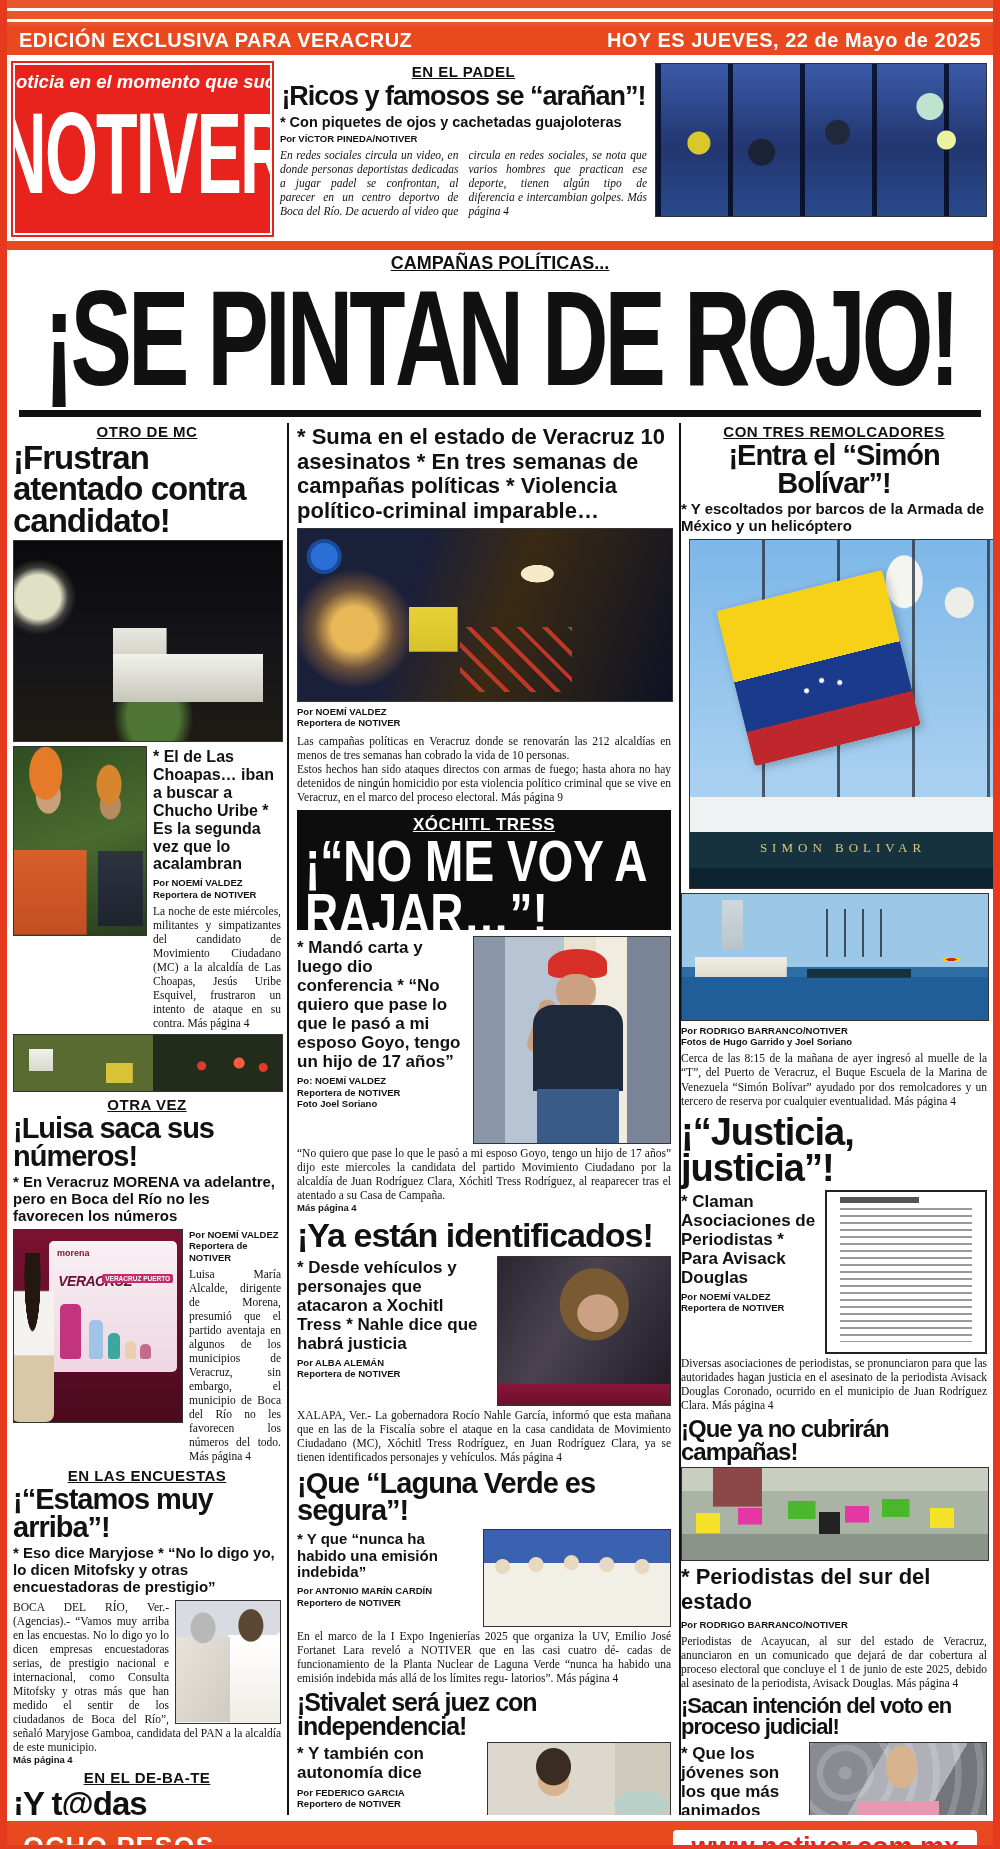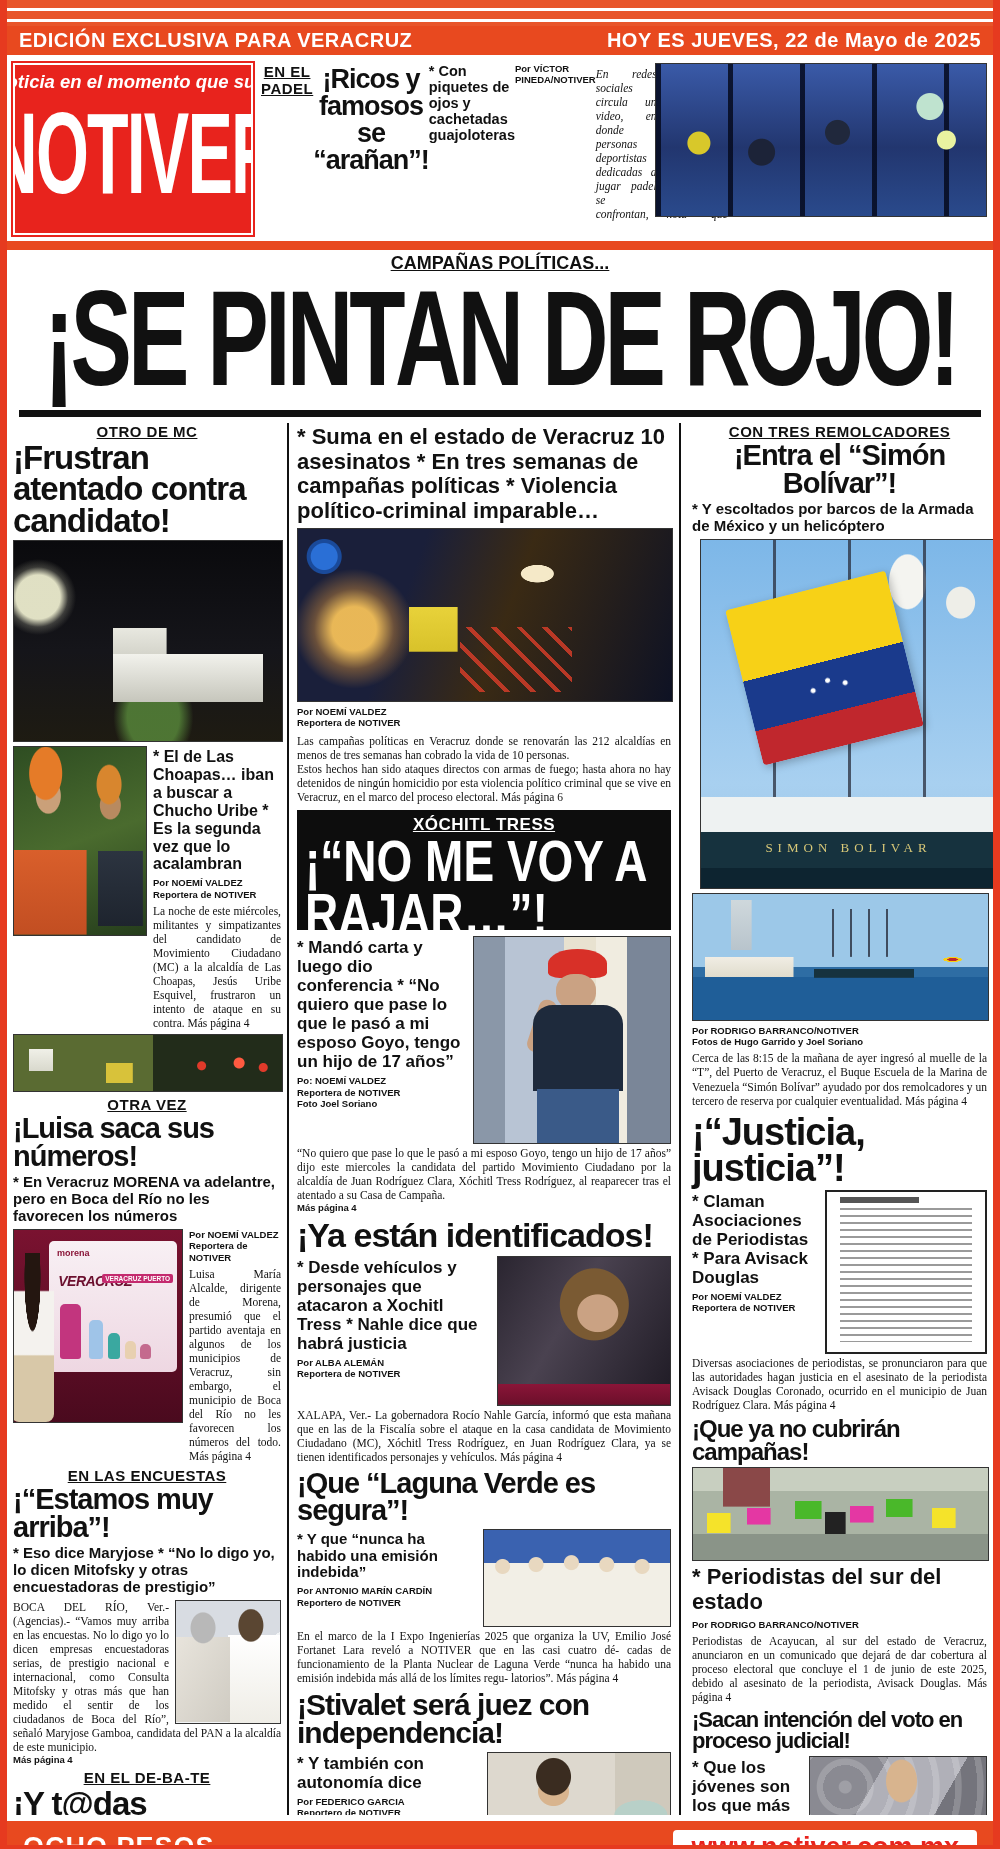--- a/index.html
+++ b/index.html
@@ -9,21 +9,21 @@
   
   .stripes{height:26px;background:linear-gradient(180deg,#e8552a 0 8px,#fff 8px 11px,#e8552a 11px 19px,#fff 19px 22px,#e8552a 22px 26px);}
   .topbar{background:#e8491f;color:#fff;display:flex;justify-content:space-between;align-items:center;
           padding:3px 12px;font-weight:bold;font-size:20px;letter-spacing:.5px;}
   .mastrow{display:flex;gap:8px;padding:8px 6px 0 6px;height:172px;}
   .mastbox{width:268px;background:#e8231d;border:2px solid #fff;box-shadow:0 0 0 2px #e8231d;
            display:flex;flex-direction:column;align-items:center;overflow:hidden;}
   .tagline{color:#fff;font-weight:bold;font-style:italic;font-size:18.5px;padding:6px 2px 2px;white-space:nowrap;}
   .logoname{color:#fff;font-weight:bold;font-size:74px;letter-spacing:-2px;line-height:1;
             transform:scale(.92,1.55);transform-origin:center 30%;margin-top:14px;}
-  .padelcol{width:386px;display:flex;flex-direction:row;}
+  .padelcol{width:386px;display:flex;flex-direction:column;}
   .kick{text-align:center;font-weight:bold;font-size:15px;text-decoration:underline;letter-spacing:.5px;}
   .padel-h{font-weight:bold;font-size:27px;letter-spacing:-1px;text-align:center;line-height:1;margin:3px 0 4px;}
   .padel-sub{font-weight:bold;font-size:14.5px;margin:0 0 3px;}
   .by{font-size:9.5px;font-weight:bold;line-height:1.2;}
   .body{font-family:"Liberation Serif",serif;font-size:11.5px;line-height:1.22;text-align:justify;}
   .padel-body{columns:2;column-gap:10px;margin-top:4px;font-style:italic;}
   .ph{position:relative;overflow:hidden;border:1px solid #333;background:#888;}
   .ph-padel{width:330px;height:152px;flex:none;
     background:
       radial-gradient(circle at 83% 28%,#bfe3cf 0 13px,transparent 14px),
@@ -35,21 +35,21 @@
       linear-gradient(180deg,#3a5aa8 0%,#22366f 55%,#2a4a8c 100%);}
   .divider{height:9px;background:#e8491f;margin:6px 0 3px;}
   .banner-kick{text-align:center;font-weight:bold;font-size:18px;text-decoration:underline;margin-top:2px;}
   .banner-h{font-weight:bold;font-size:95px;letter-spacing:-4px;white-space:nowrap;text-align:center;line-height:.95;
             transform:scale(.97,1.42);transform-origin:center top;height:132px;}
   .banner-rule{height:7px;background:#111;margin:4px 12px 6px;}
   
   .cols{display:flex;padding:0 6px;height:1392px;overflow:hidden;}
   .col-l{width:268px;flex:none;padding-right:6px;border-right:2px solid #111;}
   .col-m{width:374px;flex:none;padding:0 8px;border-right:2px solid #111;}
-  .col-r{flex:1;padding-left:11px;}
+  .col-r{flex:1;padding-left:0;}
   .h1{font-weight:bold;letter-spacing:-1px;line-height:.95;margin:2px 0 4px;}
   .sub{font-weight:bold;font-size:15px;line-height:1.12;margin:2px 0 4px;}
   .row{display:flex;gap:6px;}
   .grow{flex:1;min-width:0;}
   .mt2{margin-top:2px;}.mt4{margin-top:4px;}.mt6{margin-top:6px;}
   
   .ph-truck{width:100%;height:200px;margin:4px 0;
     background:
       radial-gradient(circle at 9% 28%,rgba(235,235,205,.95) 0 22px,rgba(235,235,205,.2) 30px,transparent 38px),
       linear-gradient(180deg,#f2f2ec,#c6c6bc) ,
@@ -295,21 +295,21 @@
       <div class="h1" style="font-size:33px;">¡Y t@das ganaron!</div>
 
     </div>
 
     <div class="col-m">
       <div class="sub" style="font-size:22px;">* Suma en el estado de Veracruz 10 asesinatos * En tres semanas de campañas políticas * Violencia político-criminal imparable…</div>
       <div class="ph ph-ambulance"></div>
       <div class="by">Por NOEMÍ VALDEZ</div>
       <div class="by">Reportera de NOTIVER</div>
       <div class="body mt6">Las campañas políticas en Veracruz donde se renovarán las 212 alcaldías en menos de tres semanas han cobrado la vida de 10 personas.</div>
-      <div class="body">Estos hechos han sido ataques directos con armas de fuego; hasta ahora no hay detenidos de ningún homicidio por esta  violencia político criminal que se vive en Veracruz, en el marco del proceso electoral. Más página 6</div>
+      <div class="body">Estos hechos han sido ataques directos con armas de fuego; hasta ahora no hay detenidos de ningún homicidio por esta  violencia político criminal que se vive en Veracruz, en el marco del proceso electoral. Más página 9</div>
 
       <div class="blackbox">
         <div class="kick">XÓCHITL TRESS</div>
         <div class="bb-h">¡“NO ME VOY A RAJAR…”!</div>
       </div>
       <div class="row">
         <div class="grow">
           <div class="sub" style="font-size:17px;">* Mandó carta y luego dio conferencia * “No quiero que pase lo que le pasó a mi esposo Goyo, tengo un hijo de 17 años”</div>
           <div class="by mt4">Po: NOEMÍ VALDEZ</div>
           <div class="by">Reportera de NOTIVER</div>
@@ -341,21 +341,21 @@
       <div class="row mt2">
         <div class="grow">
           <div class="sub">* Y que “nunca ha habido una emisión indebida”</div>
           <div class="by mt2">Por ANTONIO MARÍN CARDÍN</div>
           <div class="by">Reportero de NOTIVER</div>
         </div>
         <div class="ph ph-laguna"></div>
       </div>
       <div class="body mt2">En el marco de la I Expo Ingenierías 2025 que organiza la UV, Emilio José Fortanet Lara reveló a NOTIVER que en las casi cuatro dé- cadas de funcionamiento de la Planta Nuclear de Laguna Verde “nunca ha habido una emisión indebida más allá de los límites regu- latorios”. Más página 4</div>
 
-      <div class="h1 mt6" style="font-size:30px;">¡Stivalet será juez con independencia!</div>
+      <div class="h1 mt6" style="font-size:25px;">¡Stivalet será juez con independencia!</div>
       <div class="row mt2">
         <div class="grow">
           <div class="sub" style="font-size:17px;">* Y también con autonomía dice</div>
           <div class="by mt2">Por FEDERICO GARCIA</div>
           <div class="by">Reportero de NOTIVER</div>
         </div>
         <div class="ph ph-stivalet"></div>
       </div>
 
     </div>

